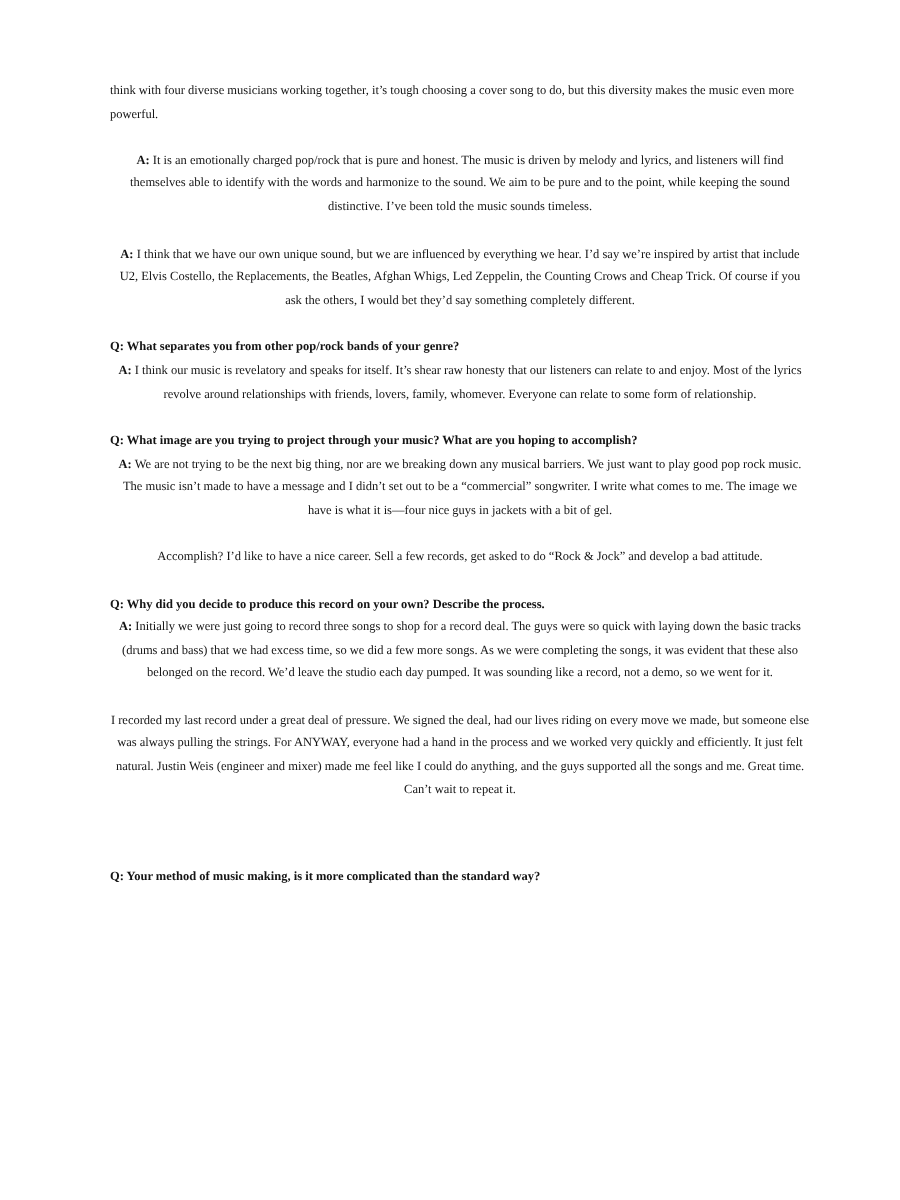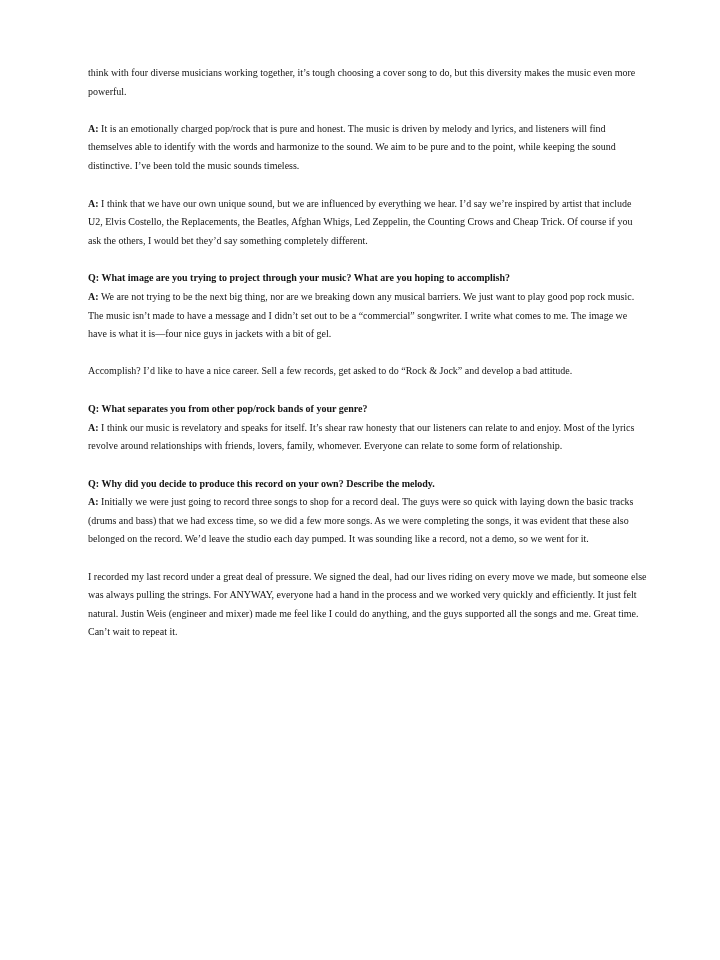--- a/index.html
+++ b/index.html
@@ -31,20 +31,21 @@
     }
     .q {
       font-weight: bold;
       margin: 0;
     }
     .a-label {
       font-weight: bold;
     }
     .a {
       margin: 0;
+      text-align: center;
     }
     .extra {
       margin: 18.6px 0 0 0;
     }
     .gap-large {
       height: 32px;
     }
   </style>
 </head>
 <body>
@@ -55,32 +56,33 @@
 
   <div class="qa">
     <p class="a"><span class="a-label">A:</span><span> It is an emotionally charged pop/rock that is pure and honest. The music is driven by melody and lyrics, and listeners will find themselves able to identify with the words and harmonize to the sound. We aim to be pure and to the point, while keeping the sound distinctive. I’ve been told the music sounds timeless.</span></p>
   </div>
 
   <div class="qa">
     <p class="a"><span class="a-label">A:</span><span>  I think that we have our own unique sound, but we are influenced by everything we hear. I’d say we’re inspired by artist that include U2, Elvis Costello, the Replacements, the Beatles, Afghan Whigs, Led Zeppelin, the Counting Crows and Cheap Trick. Of course if you ask the others, I would bet they’d say something completely different.</span></p>
   </div>
 
   <div class="qa">
+    <p class="q">Q: What separates you from other pop/rock bands of your genre?</p>
+    <p class="a"><span class="a-label">A:</span><span> I think our music is revelatory and speaks for itself. It’s shear raw honesty that our listeners can relate to and enjoy. Most of the lyrics revolve around relationships with friends, lovers, family, whomever. Everyone can relate to some form of relationship.</span></p>
+  </div>
+
+  <div class="qa">
     <p class="q">Q: What image are you trying to project through your music? What are you hoping to accomplish?</p>
     <p class="a"><span class="a-label">A:</span><span> We are not trying to be the next big thing, nor are we breaking down any musical barriers. We just want to play good pop rock music. The music isn’t made to have a message and I didn’t set out to be a “commercial” songwriter. I write what comes to me. The image we have is what it is—four nice guys in jackets with a bit of gel.</span></p>
     <p class="a extra">Accomplish? I’d like to have a nice career. Sell a few records, get asked to do “Rock &amp; Jock” and develop a bad attitude.</p>
   </div>
 
   <div class="qa">
-    <p class="q">Q: What separates you from other pop/rock bands of your genre?</p>
-    <p class="a"><span class="a-label">A:</span><span> I think our music is revelatory and speaks for itself. It’s shear raw honesty that our listeners can relate to and enjoy. Most of the lyrics revolve around relationships with friends, lovers, family, whomever. Everyone can relate to some form of relationship.</span></p>
-  </div>
-
-  <div class="qa">
-    <p class="q">Q: Why did you decide to produce this record on your own? Describe the melody.</p>
+    <p class="q">Q: Why did you decide to produce this record on your own? Describe the process.</p>
     <p class="a"><span class="a-label">A:</span><span> Initially we were just going to record three songs to shop for a record deal. The guys were so quick with laying down the basic tracks (drums and bass) that we had excess time, so we did a few more songs. As we were completing the songs, it was evident that these also belonged on the record. We’d leave the studio each day pumped. It was sounding like a record, not a demo, so we went for it.</span></p>
     <p class="a extra">I recorded my last record under a great deal of pressure. We signed the deal, had our lives riding on every move we made, but someone else was always pulling the strings. For ANYWAY, everyone had a hand in the process and we worked very quickly and efficiently. It just felt natural. Justin Weis (engineer and mixer) made me feel like I could do anything, and the guys supported all the songs and me. Great time. Can’t wait to repeat it.</p>
   </div>
 
   <div class="gap-large"></div>
 
+  <p class="q">Q: Your method of music making, is it more complicated than the standard way?</p>
 
 </div>
 
 </body></html>

